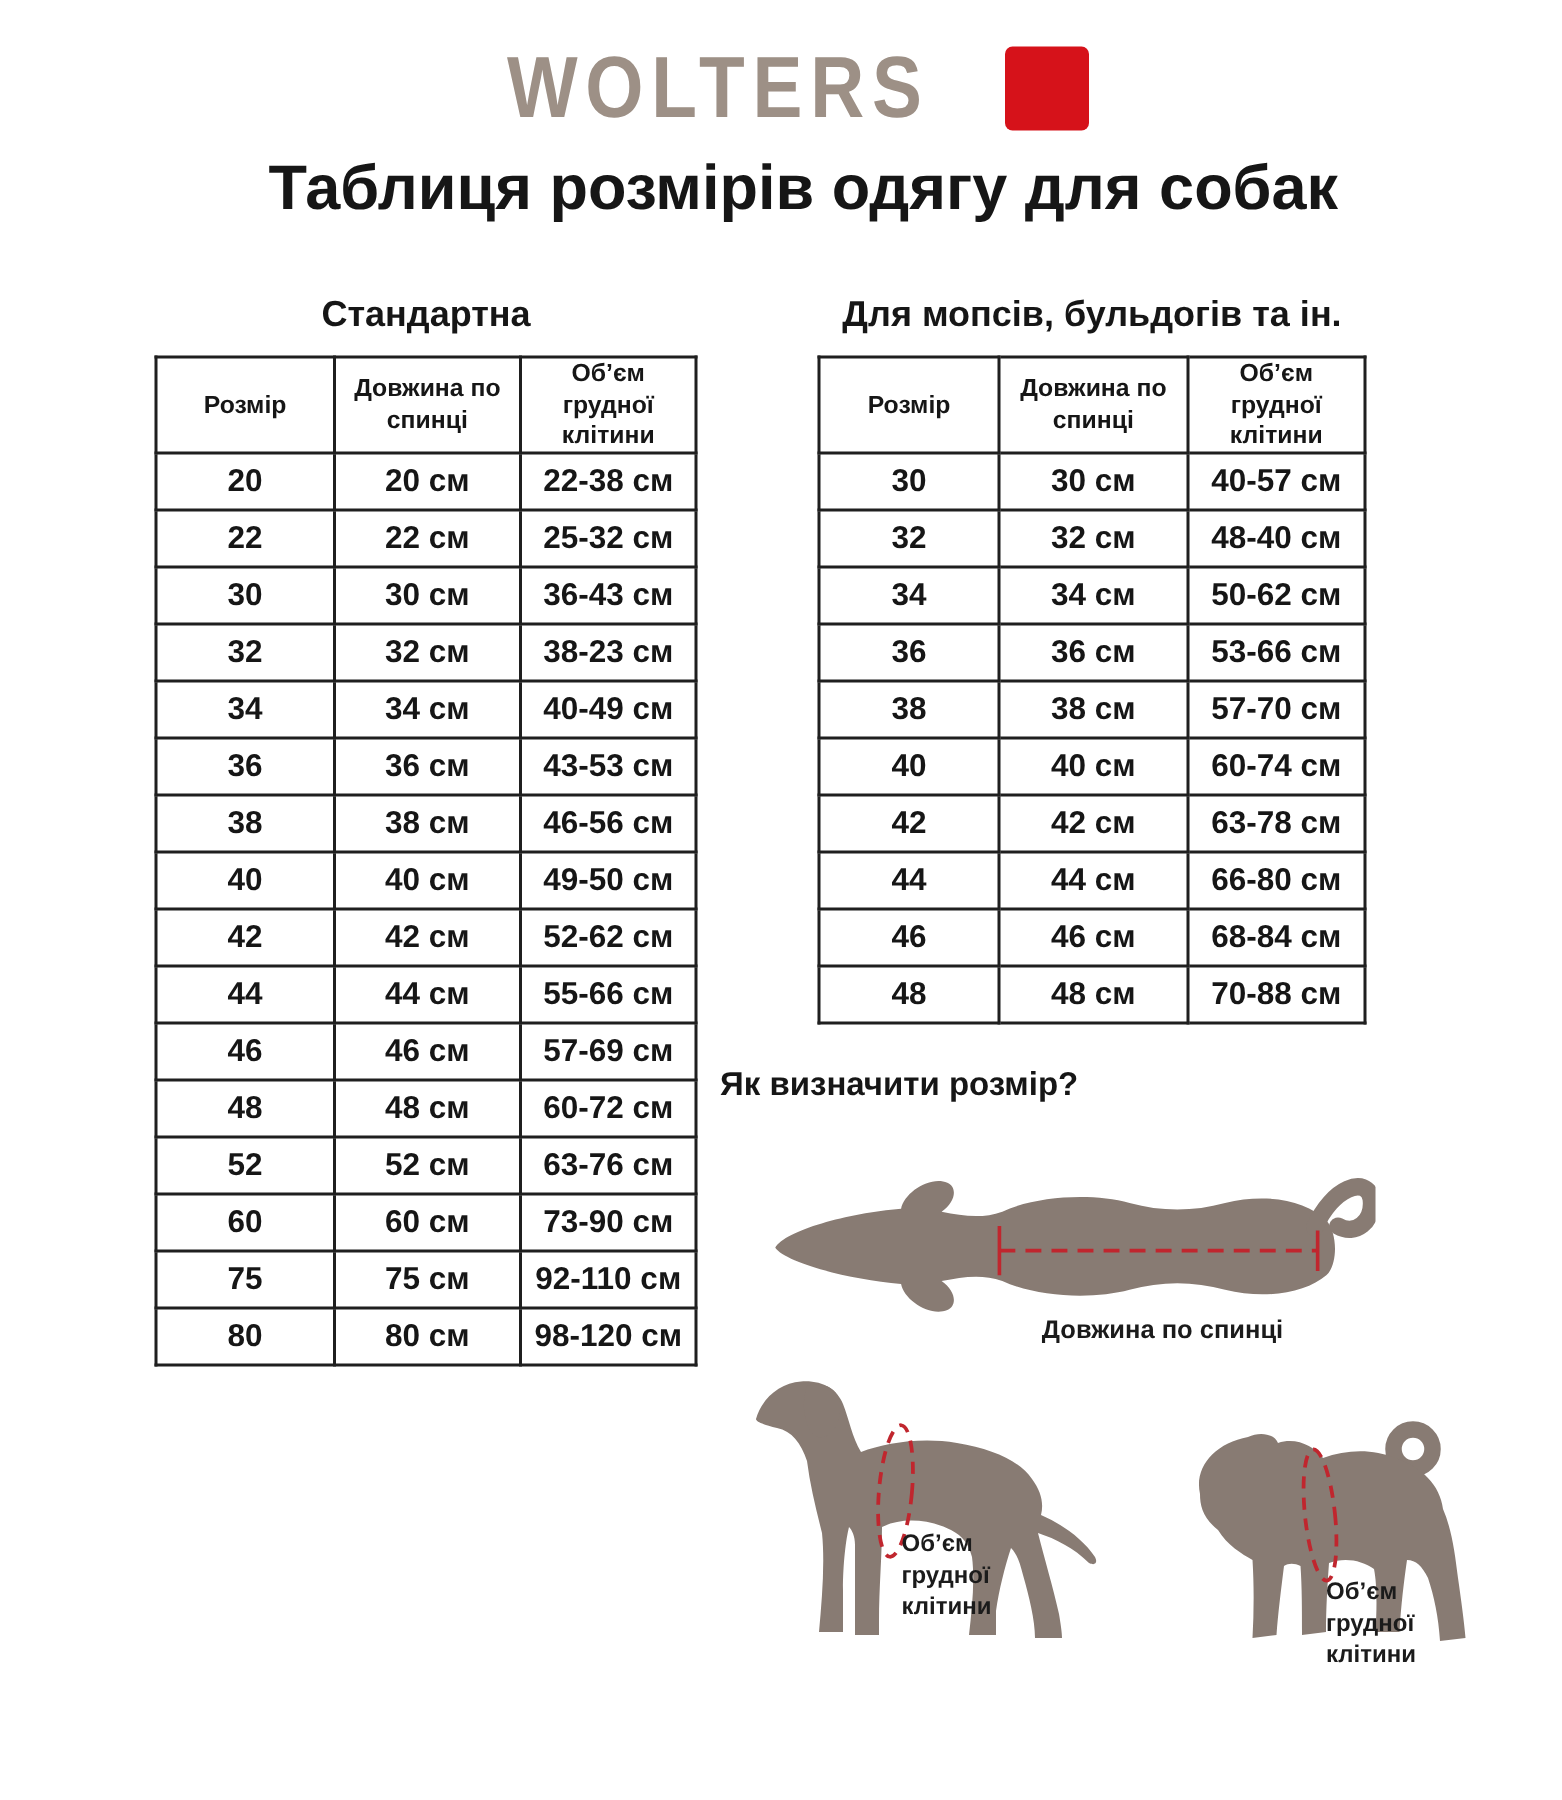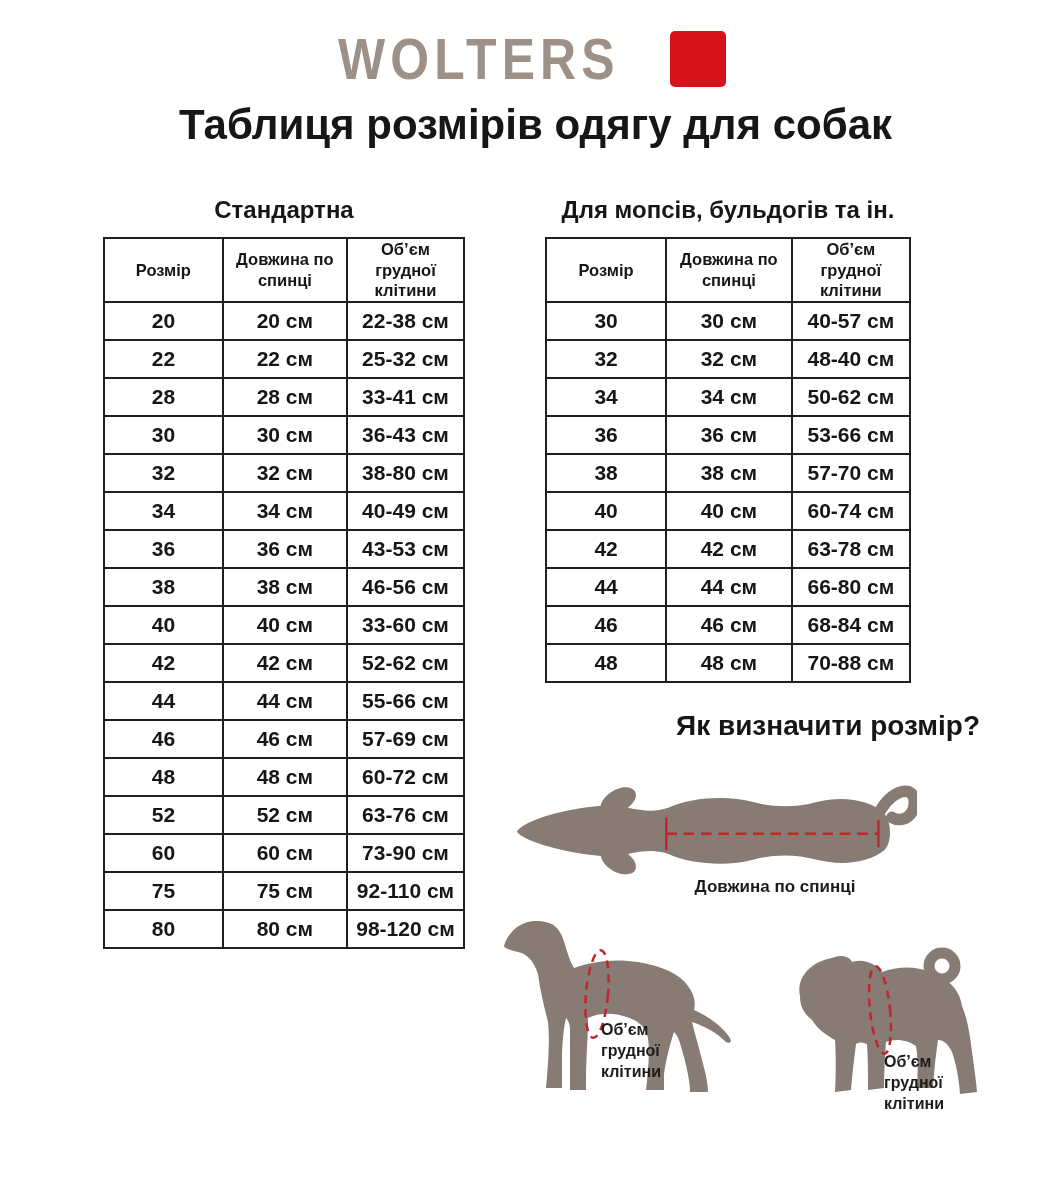--- a/index.html
+++ b/index.html
@@ -19,21 +19,21 @@
 
   
   table{border-collapse:collapse;table-layout:fixed;position:absolute;}
   #t1{left:103px;top:237px;width:362px;}
   #t2{left:545px;top:237px;width:366px;}
   th,td{border:2px solid #1f1f1f;text-align:center;font-weight:700;padding:0 4px;vertical-align:middle;}
   th{height:42px;font-size:16.5px;line-height:1.25;}
   td{height:36px;font-size:21px;}
 
   
-  .guide-title{position:absolute;left:480px;top:710px;width:500px;text-align:right;font-size:28px;font-weight:700;}
+  .guide-title{position:absolute;left:480px;top:710px;width:500px;text-align:left;font-size:22px;font-weight:700;}
   .svg-abs{position:absolute;}
   #dog-top{left:512px;top:772px;}
   #dog-side{left:494px;top:902px;}
   #dog-pug{left:790px;top:940px;}
   .measure-label{position:absolute;font-weight:700;font-size:16px;line-height:1.3;color:#1b1b1b;}
   #label-back{left:640px;top:876px;width:270px;text-align:center;font-size:17px;}
   #label-chest-1{left:601px;top:1020px;width:78px;}
   #label-chest-2{left:884px;top:1052px;width:78px;}
 </style>
 </head>
@@ -69,53 +69,48 @@
           <td>20</td>
           <td>20 см</td>
           <td>22-38 см</td>
         </tr>
         <tr>
           <td>22</td>
           <td>22 см</td>
           <td>25-32 см</td>
         </tr>
         <tr>
-          <td>28</td>
-          <td>28 см</td>
-          <td>33-41 см</td>
-        </tr>
-        <tr>
           <td>30</td>
           <td>30 см</td>
           <td>36-43 см</td>
         </tr>
         <tr>
           <td>32</td>
           <td>32 см</td>
-          <td>38-80 см</td>
+          <td>38-23 см</td>
         </tr>
         <tr>
           <td>34</td>
           <td>34 см</td>
           <td>40-49 см</td>
         </tr>
         <tr>
           <td>36</td>
           <td>36 см</td>
           <td>43-53 см</td>
         </tr>
         <tr>
           <td>38</td>
           <td>38 см</td>
           <td>46-56 см</td>
         </tr>
         <tr>
           <td>40</td>
           <td>40 см</td>
-          <td>33-60 см</td>
+          <td>49-50 см</td>
         </tr>
         <tr>
           <td>42</td>
           <td>42 см</td>
           <td>52-62 см</td>
         </tr>
         <tr>
           <td>44</td>
           <td>44 см</td>
           <td>55-66 см</td>

